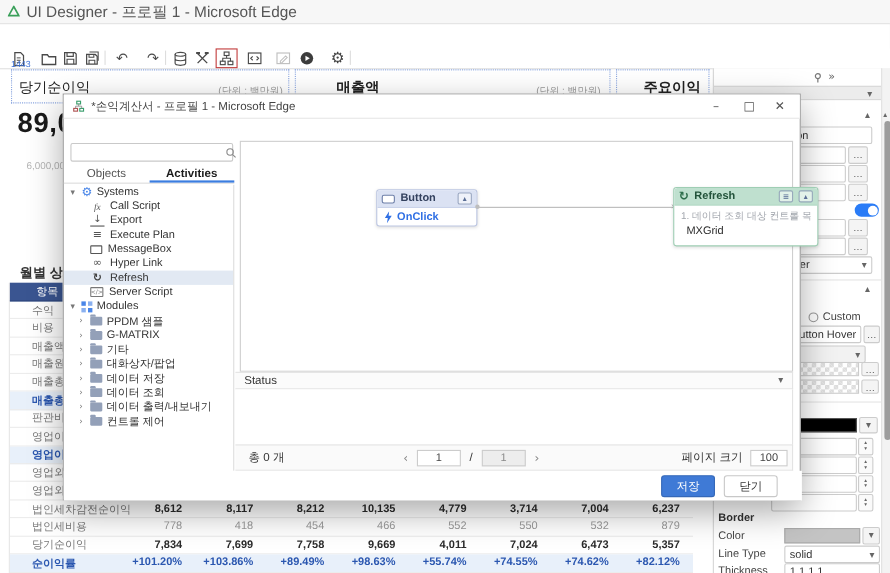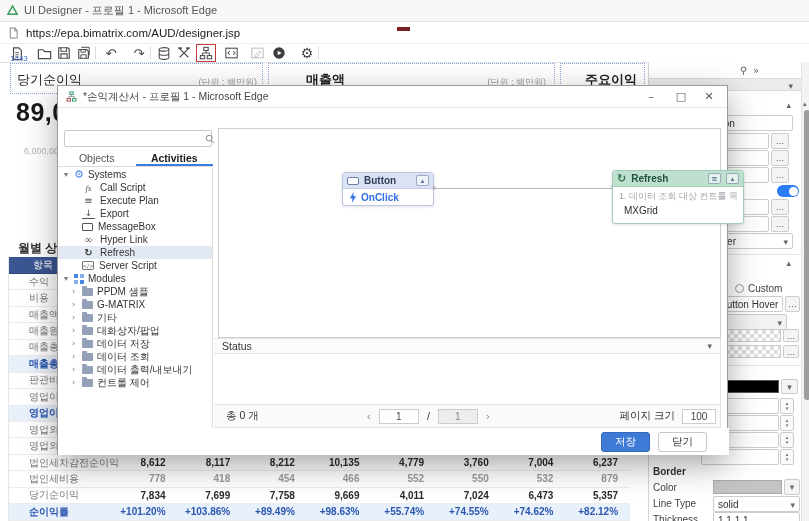--- a/index.html
+++ b/index.html
@@ -6,21 +6,21 @@
   *{box-sizing:border-box}
   #screen{position:relative;width:809px;height:521px;background:#fff;overflow:hidden;
     font-family:"Liberation Sans","DejaVu Sans",sans-serif;color:#333;font-size:11px}
   .abs{position:absolute}
   .ico{display:inline-flex;align-items:center;justify-content:center}
   svg{display:block}
 
   
   #titlebar{left:0;top:0;width:809px;height:22px;background:#f7f7f7;border-bottom:1px solid #e3e3e3;
     display:flex;align-items:center;padding-left:7px;gap:6px}
-  #titlebar .t{font-size:11px;color:#555}
+  #titlebar .t{font-size:14px;color:#555}
   #urlbar{left:0;top:22px;width:809px;height:22px;background:#fff;border-bottom:1px solid #ededed;
     display:flex;align-items:center;padding-left:8px;gap:7px}
   #urlbar .u{font-size:11.5px;color:#222}
   #toolbar{left:0;top:44px;width:809px;height:19px;background:#fff;border-bottom:1px solid #e0e0e0}
   .tbico{position:absolute;top:1px;width:18px;height:16px;display:flex;align-items:center;justify-content:center;cursor:pointer}
   .tbsep{position:absolute;top:2px;width:1px;height:13px;background:#ddd}
   .redbox{outline:1.5px solid #c23b3b;outline-offset:0px}
   .gearglyph{font-family:"DejaVu Sans",sans-serif;font-size:14px;color:#444;line-height:1}
   .uglyph{font-family:"DejaVu Sans",sans-serif;font-size:13px;color:#4a4a4a;line-height:1}
 
@@ -32,21 +32,21 @@
   #kpiVal{font-size:25px;font-weight:bold;color:#1a1a1a;letter-spacing:.5px}
   #axisLbl{font-size:9px;color:#b5b5b5}
   #tblTitle{font-size:12px;font-weight:bold;color:#333}
 
   #finTable{left:8px;top:257px;width:622px;height:264px;border-left:1px solid #e6e6e6}
   .fhead{height:17px;background:#3a5591;color:#fff;display:flex;align-items:center;
     padding-left:24px;font-size:10px;border-bottom:1px solid #2f477c}
   .frow{height:16.45px;display:flex;align-items:center;border-bottom:1px solid #ececec;font-size:10px;color:#777}
   .frow .lbl{width:104px;padding-left:20px;white-space:nowrap;overflow:visible}
   .frow .v{width:64.7px;text-align:right;padding-right:12px;color:#2b2b2b;font-weight:bold;white-space:nowrap}
-  .frow.muted .v{color:#9a9a9a;font-weight:bold}
+  .frow.muted .v{color:#9a9a9a;font-weight:normal}
   .frow.hl{background:#e8f0fa}
   .frow.hl .lbl{color:#2b57b0;font-weight:bold}
   .frow.hl .v{color:#2b57b0}
 
   
   #panel{left:648px;top:62px;width:161px;height:459px;background:#fff;border-left:1px solid #d5d5d5}
   .pbar{position:absolute;left:0;width:152px;background:#ececec;border-top:1px solid #d9d9d9;border-bottom:1px solid #d9d9d9}
   .chev{color:#666;font-size:9px;font-family:"DejaVu Sans",sans-serif}
   .pin{position:absolute}
   .pinput{position:absolute;height:16px;background:#fff;border:1px solid #ccc;border-radius:2px;
@@ -157,30 +157,20 @@
 
   <div class="abs" id="titlebar">
     <span class="ico">
       <svg width="11" height="11" viewBox="0 0 12 12">
           <path d="M6 1 L11 10 H1 Z" fill="none" stroke="#3aa05a" stroke-width="1.6"></path>
         </svg>
     </span>
     <span class="t">UI Designer - 프로필 1 - Microsoft Edge</span>
   </div>
 
-  <div class="abs" id="urlbar">
-    <span class="ico">
-      <svg width="11" height="12" viewBox="0 0 12 13">
-          <path d="M2.5 1h5l2.5 3v8h-7.5z" fill="none" stroke="#888" stroke-width="1.1"></path>
-          <path d="M7.5 1v3h2.5" fill="none" stroke="#888" stroke-width="1.1"></path>
-        </svg>
-    </span>
-    <span class="u">https://epa.bimatrix.com/AUD/designer.jsp</span>
-    <span class="abs" style="left:397px;top:5px;width:13px;height:4px;background:#7a1f1f"></span>
-  </div>
 
   <div class="abs" id="toolbar">
     <span class="tbico" style="left:8px">
       <svg width="14" height="15" viewBox="0 0 16 16">
           <path d="M4 1.5h6l3 3V15H4z" fill="none" stroke="#4a4a4a" stroke-width="1.3"></path>
           <path d="M6 7h4M6 9.5h4M6 12h4" stroke="#4a4a4a" stroke-width="1"></path>
         </svg>
     </span>
     <span class="tbico" style="left:35px">
       <svg width="15" height="15" viewBox="0 0 16 16">
@@ -387,21 +377,21 @@
         <span class="v"></span>
         <span class="v"></span>
       </div>
         <div class="frow">
         <span class="lbl">법인세차감전순이익</span>
         <span class="v">8,612</span>
         <span class="v">8,117</span>
         <span class="v">8,212</span>
         <span class="v">10,135</span>
         <span class="v">4,779</span>
-        <span class="v">3,760</span>
+        <span class="v">3,714</span>
         <span class="v">7,004</span>
         <span class="v">6,237</span>
       </div>
         <div class="frow muted">
         <span class="lbl">법인세비용</span>
         <span class="v">778</span>
         <span class="v">418</span>
         <span class="v">454</span>
         <span class="v">466</span>
         <span class="v">552</span>
@@ -560,26 +550,26 @@
         <span class="texp">▾</span>
         <span class="gear-blue">⚙</span>
         <span>Systems</span>
       </div>
       <div>
           <div class="titem">
           <span class="ticon fx-icon"></span>
           <span>Call Script</span>
         </div>
           <div class="titem">
+          <span class="ticon export-icon"></span>
+          <span>Export</span>
+        </div>
+          <div class="titem">
           <span class="ticon plan-icon"></span>
           <span>Execute Plan</span>
-        </div>
-          <div class="titem">
-          <span class="ticon export-icon"></span>
-          <span>Export</span>
         </div>
           <div class="titem">
           <span class="ticon msgbox-icon"></span>
           <span>MessageBox</span>
         </div>
           <div class="titem">
           <span class="ticon link-icon"></span>
           <span>Hyper Link</span>
         </div>
           <div class="titem selected">

